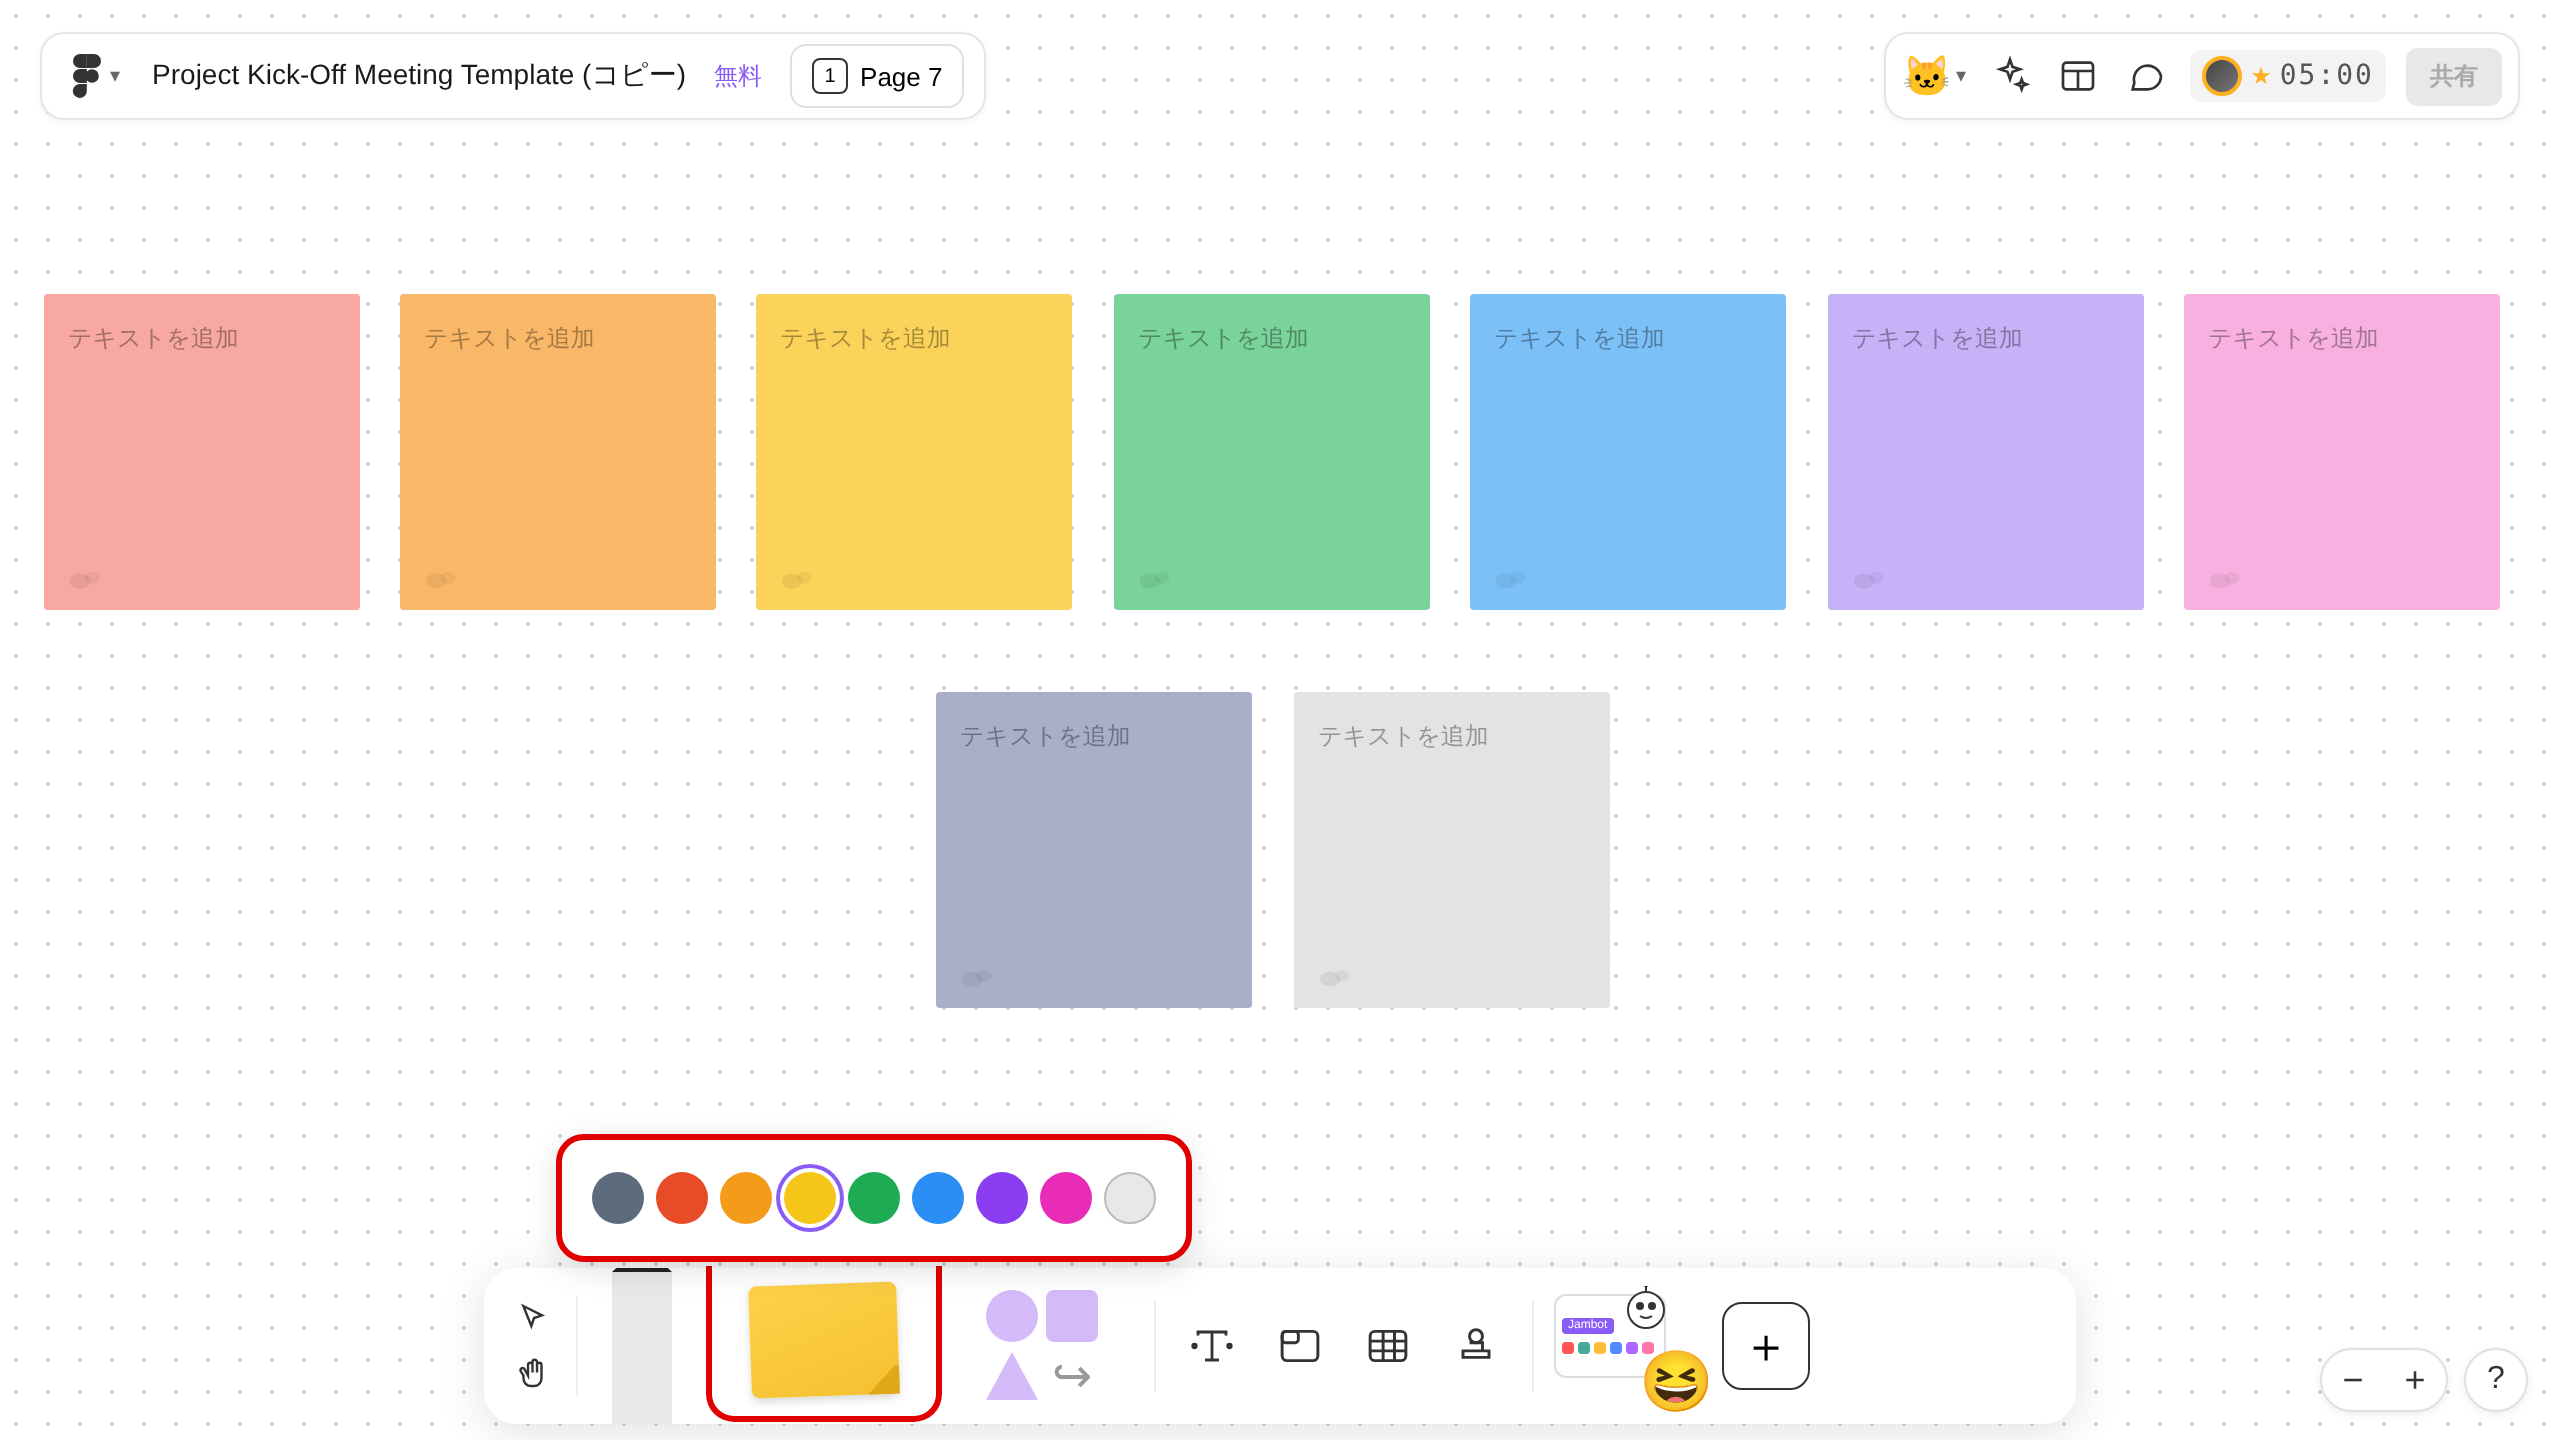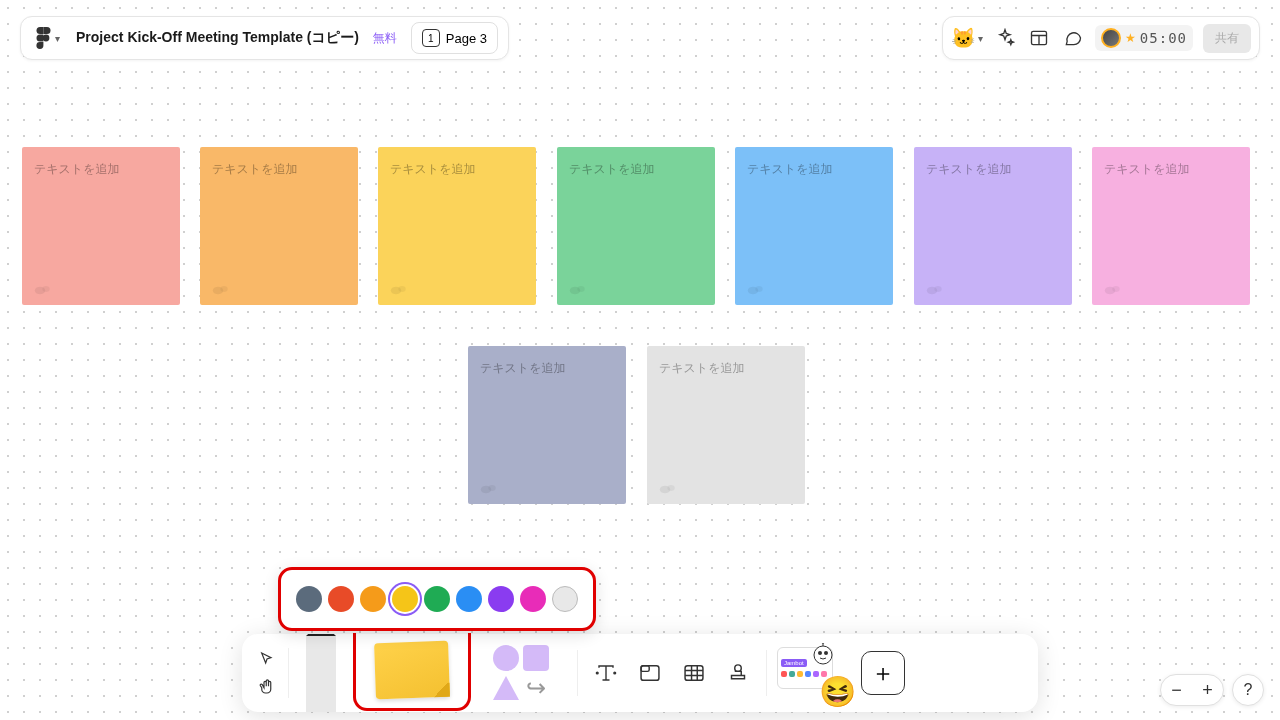--- a/index.html
+++ b/index.html
@@ -13,21 +13,21 @@
 }
 .topbar-left {
   position: absolute; top: 16px; left: 20px;
   display: flex; align-items: center; gap: 8px;
   background: #fff; border: 1px solid #e5e5e5; border-radius: 12px;
   padding: 6px 10px; height: 44px;
   box-shadow: 0 1px 3px rgba(0,0,0,0.05);
 }
 .figma-logo { display: flex; align-items: center; gap: 4px; cursor: pointer; padding: 4px; }
 .chevron { font-size: 10px; color: #666; }
-.doc-title { font-weight: 700; font-size: 14px; color: #1a1a1a; margin-left: 4px; }
+.doc-title { font-weight: 400; font-size: 14px; color: #1a1a1a; margin-left: 4px; }
 .free-badge { color: #8a5cf6; font-size: 12px; margin-left: 6px; }
 .page-chip {
   display: flex; align-items: center; gap: 6px;
   border: 1px solid #e0e0e0; border-radius: 8px; padding: 6px 10px;
   font-size: 13px; margin-left: 6px; cursor: pointer;
 }
 .page-icon {
   width: 18px; height: 18px; border: 1.5px solid #333; border-radius: 4px;
   display: flex; align-items: center; justify-content: center; font-size: 10px;
 }
@@ -41,21 +41,21 @@
 .avatar-cat { font-size: 20px; cursor: pointer; display: flex; align-items: center; gap: 2px; }
 .icon-btn { width: 24px; height: 24px; display:flex; align-items:center; justify-content:center; cursor:pointer; color:#333; }
 .user-pill {
   display: flex; align-items: center; gap: 4px;
   background: #f3f3f3; border-radius: 6px; padding: 3px 6px;
 }
 .user-av { width: 20px; height: 20px; border-radius: 50%; background: linear-gradient(135deg,#444,#777); border: 2px solid #ffb020; }
 .timer { font-family: monospace; font-size: 14px; color: #555; letter-spacing: 1px; }
 .share-btn {
   background: #e8e8e8; color: #aaa; border-radius: 6px; padding: 6px 12px;
-  font-size: 12px; cursor: pointer; border:none;
+  font-size: 12px; cursor: pointer; border:none;font-weight:bold;
 }
 .sticky {
   position: absolute; width: 158px; height: 158px;
   padding: 14px 12px; font-size: 12px; color: rgba(0,0,0,0.35);
   border-radius: 2px;
 }
 .sticky .author { position: absolute; bottom: 10px; left: 12px; opacity: 0.25; }
 .color-popup {
   position: absolute; left: 278px; top: 567px; width: 318px; height: 64px;
   border: 3px solid #e00000; border-radius: 14px; background: #fff;
@@ -139,21 +139,21 @@
       <path d="M8.4 0H12a3.5 3.5 0 010 7H8.4z" fill="#333"></path>
       <path d="M5 7.5h3.4v7H5a3.5 3.5 0 010-7z" fill="#333"></path>
       <path d="M5 15h3.4v3.5A3.5 3.5 0 115 15z" fill="#333"></path>
     </svg>
     <span class="chevron">▾</span>
   </div>
   <span class="doc-title">Project Kick-Off Meeting Template (コピー)</span>
   <span class="free-badge">無料</span>
   <div class="page-chip">
     <span class="page-icon">1</span>
-    <span>Page 3</span>
+    <span>Page 7</span>
   </div>
 </div>
 
 <div class="topbar-right">
   <div class="avatar-cat">🐱<span class="chevron">▾</span></div>
   <div class="icon-btn">
     <svg width="20" height="20" viewBox="0 0 24 24" fill="none" stroke="#333" stroke-width="1.6">
         <path d="M12 2l1.5 4.5L18 8l-4.5 1.5L12 14l-1.5-4.5L6 8l4.5-1.5zM19 14l.8 2.2L22 17l-2.2.8L19 20l-.8-2.2L16 17l2.2-.8z"></path>
       </svg>
   </div>

